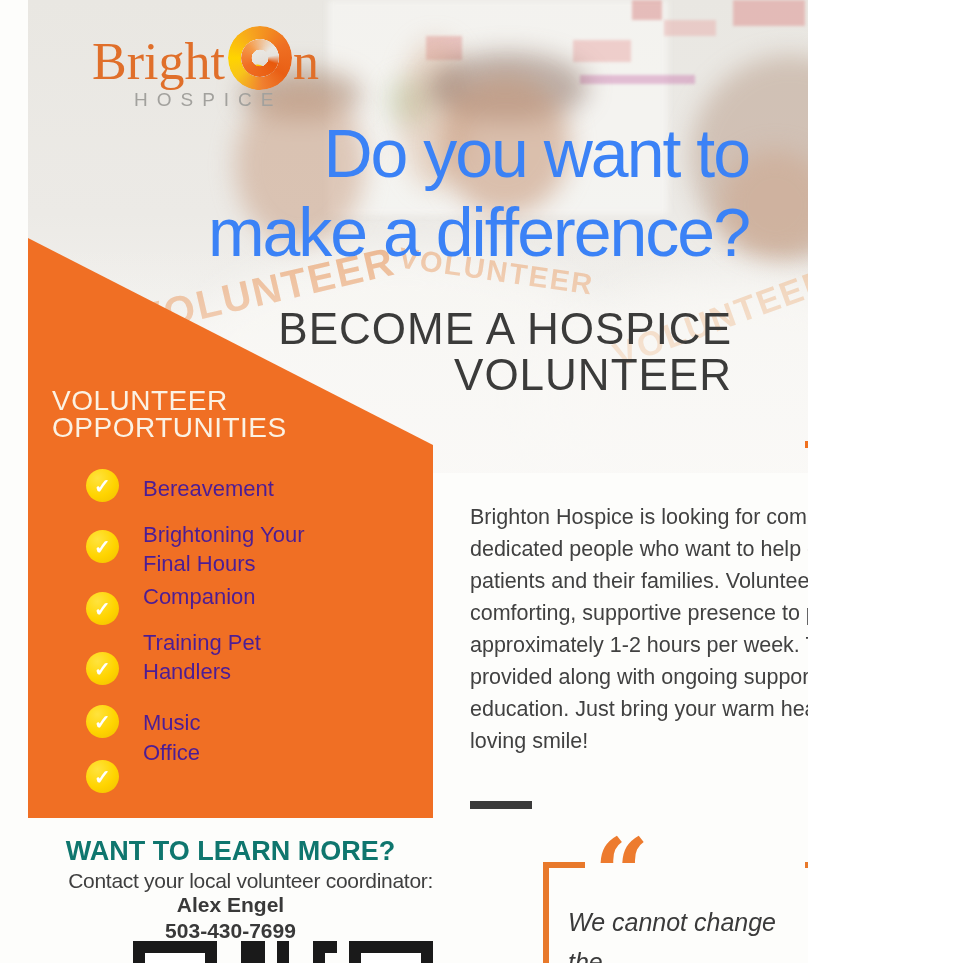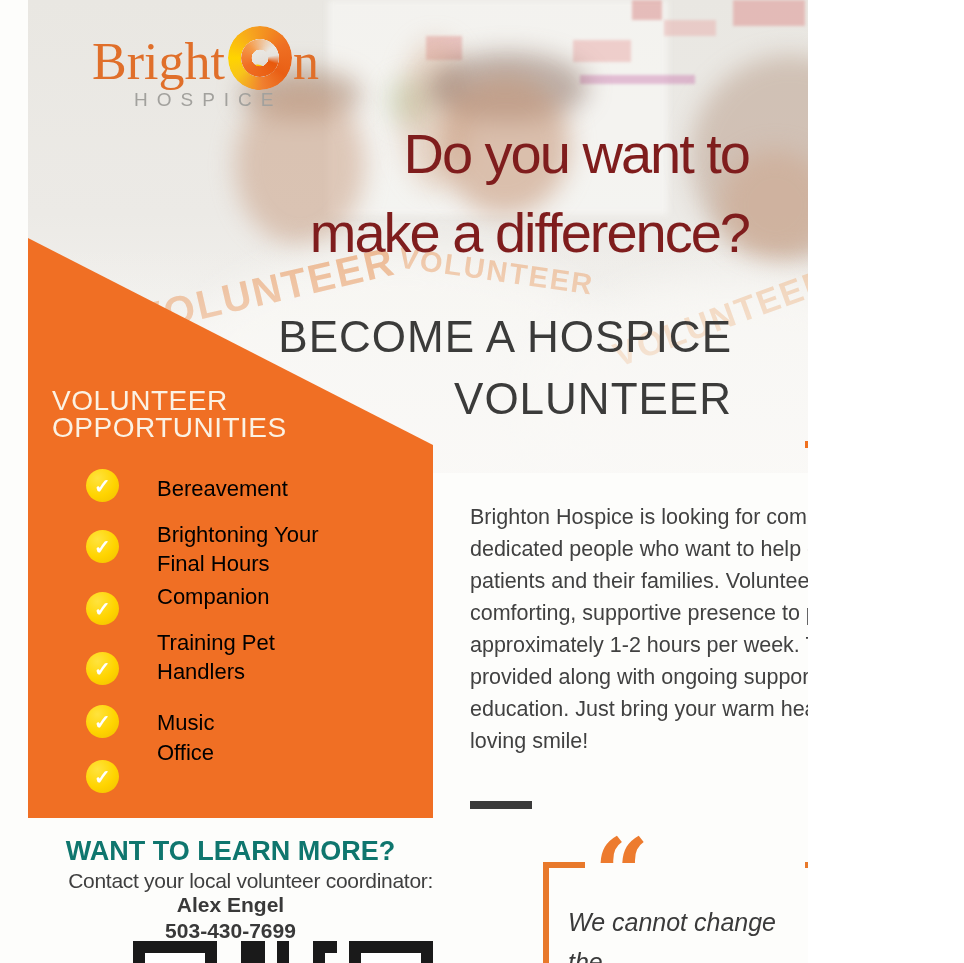--- a/index.html
+++ b/index.html
@@ -29,34 +29,34 @@
      background:conic-gradient(from 110deg,#E8590C,#F06F24 130deg,#F59B4A 210deg,rgba(245,155,74,0) 300deg,rgba(232,89,12,0) 330deg,#E8590C);
      -webkit-mask:radial-gradient(closest-side,transparent 44%,#000 45%);
              mask:radial-gradient(closest-side,transparent 44%,#000 45%);}
   .swirl .dot{position:absolute;left:24px;bottom:16px;width:15px;height:9px;border-radius:50%;
               background:#FFC400;transform:rotate(18deg);}
   .logo-sub{position:absolute;left:134px;top:89px;z-index:5;font-size:19px;letter-spacing:9px;
             color:#A2A19D;font-weight:500;}
 
   
   .headline{position:absolute;top:114px;right:59px;z-index:4;text-align:right;
-            font-size:56px;line-height:79px;letter-spacing:-2px;color:#7f1d1d;white-space:pre-line;}
+            font-size:68px;line-height:79px;letter-spacing:-2px;color:#3b82f6;white-space:pre-line;}
   .subhead{position:absolute;top:306px;right:76px;z-index:4;text-align:right;
-           font-size:44px;line-height:62px;letter-spacing:1px;color:#3B3B3A;white-space:pre-line;}
+           font-size:44px;line-height:46px;letter-spacing:1px;color:#3B3B3A;white-space:pre-line;}
   .orange-dash{position:absolute;left:805px;top:441px;width:73px;height:7px;background:#F0701F;z-index:4;}
 
   
   .panel{position:absolute;left:28px;top:238px;width:405px;height:580px;background:#F06F24;z-index:6;
          clip-path:polygon(0 0,100% 35.7%,100% 100%,0 100%);}
   .panel-heading{position:absolute;left:24px;top:149px;font-size:28px;line-height:27px;
                  letter-spacing:.5px;color:#FBF2E4;white-space:pre-line;}
   .check-circle{position:absolute;left:58px;width:33px;height:33px;border-radius:50%;
                 background:radial-gradient(circle at 35% 28%,#FFE33E,#FFD400 55%,#EFBE00);
                 color:#FFFFFF;font-size:20px;font-weight:700;display:flex;align-items:center;justify-content:center;}
-  .opp-label{position:absolute;left:129px;font-size:22px;line-height:29px;color:#000000;white-space:pre-line;}
+  .opp-label{position:absolute;left:115px;font-size:22px;line-height:29px;color:#4c1d95;white-space:pre-line;}
   .c1{top:231px}.l1{top:236px}
   .c2{top:292px}.l2{top:282px}
   .c3{top:354px}.l3{top:344px}
   .c4{top:414px}.l4{top:390px}
   .c5{top:467px}.l5{top:470px}
   .c6{top:522px}.l6{top:500px}
 
   
   .learn{position:absolute;left:28px;top:836px;width:405px;text-align:center;z-index:6;}
   .learn-title{font-size:27px;font-weight:700;color:#0f766e;}

